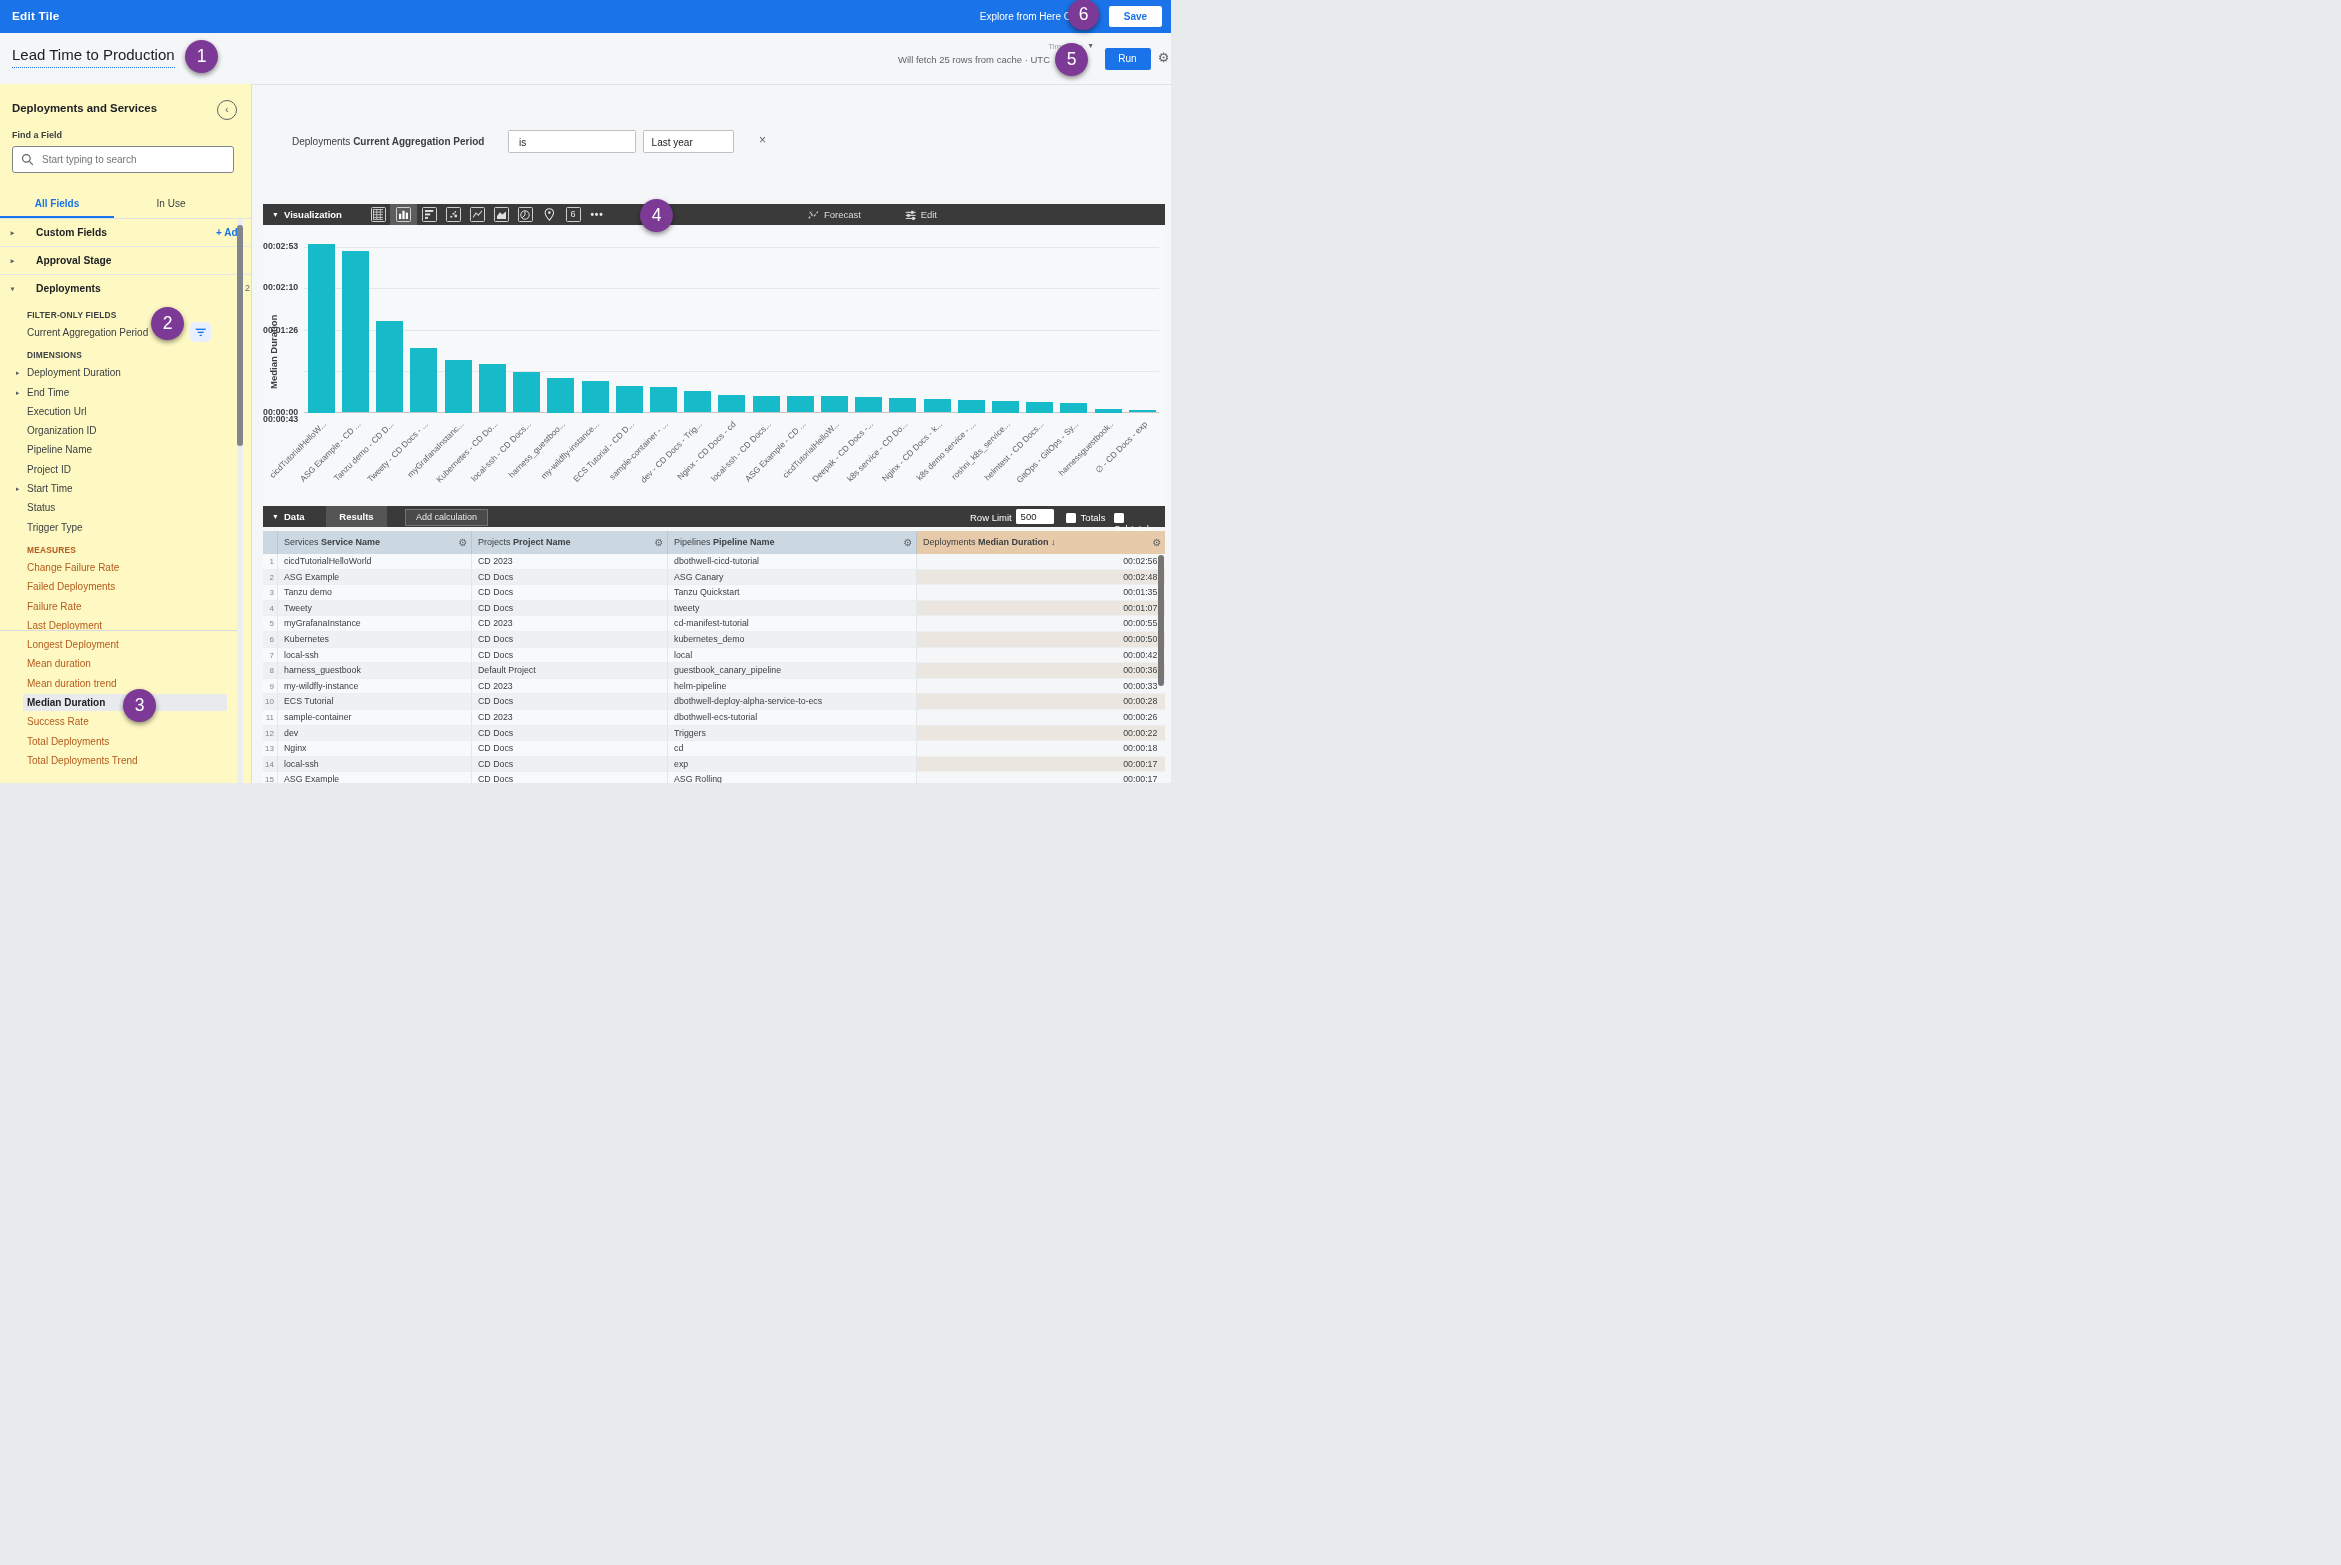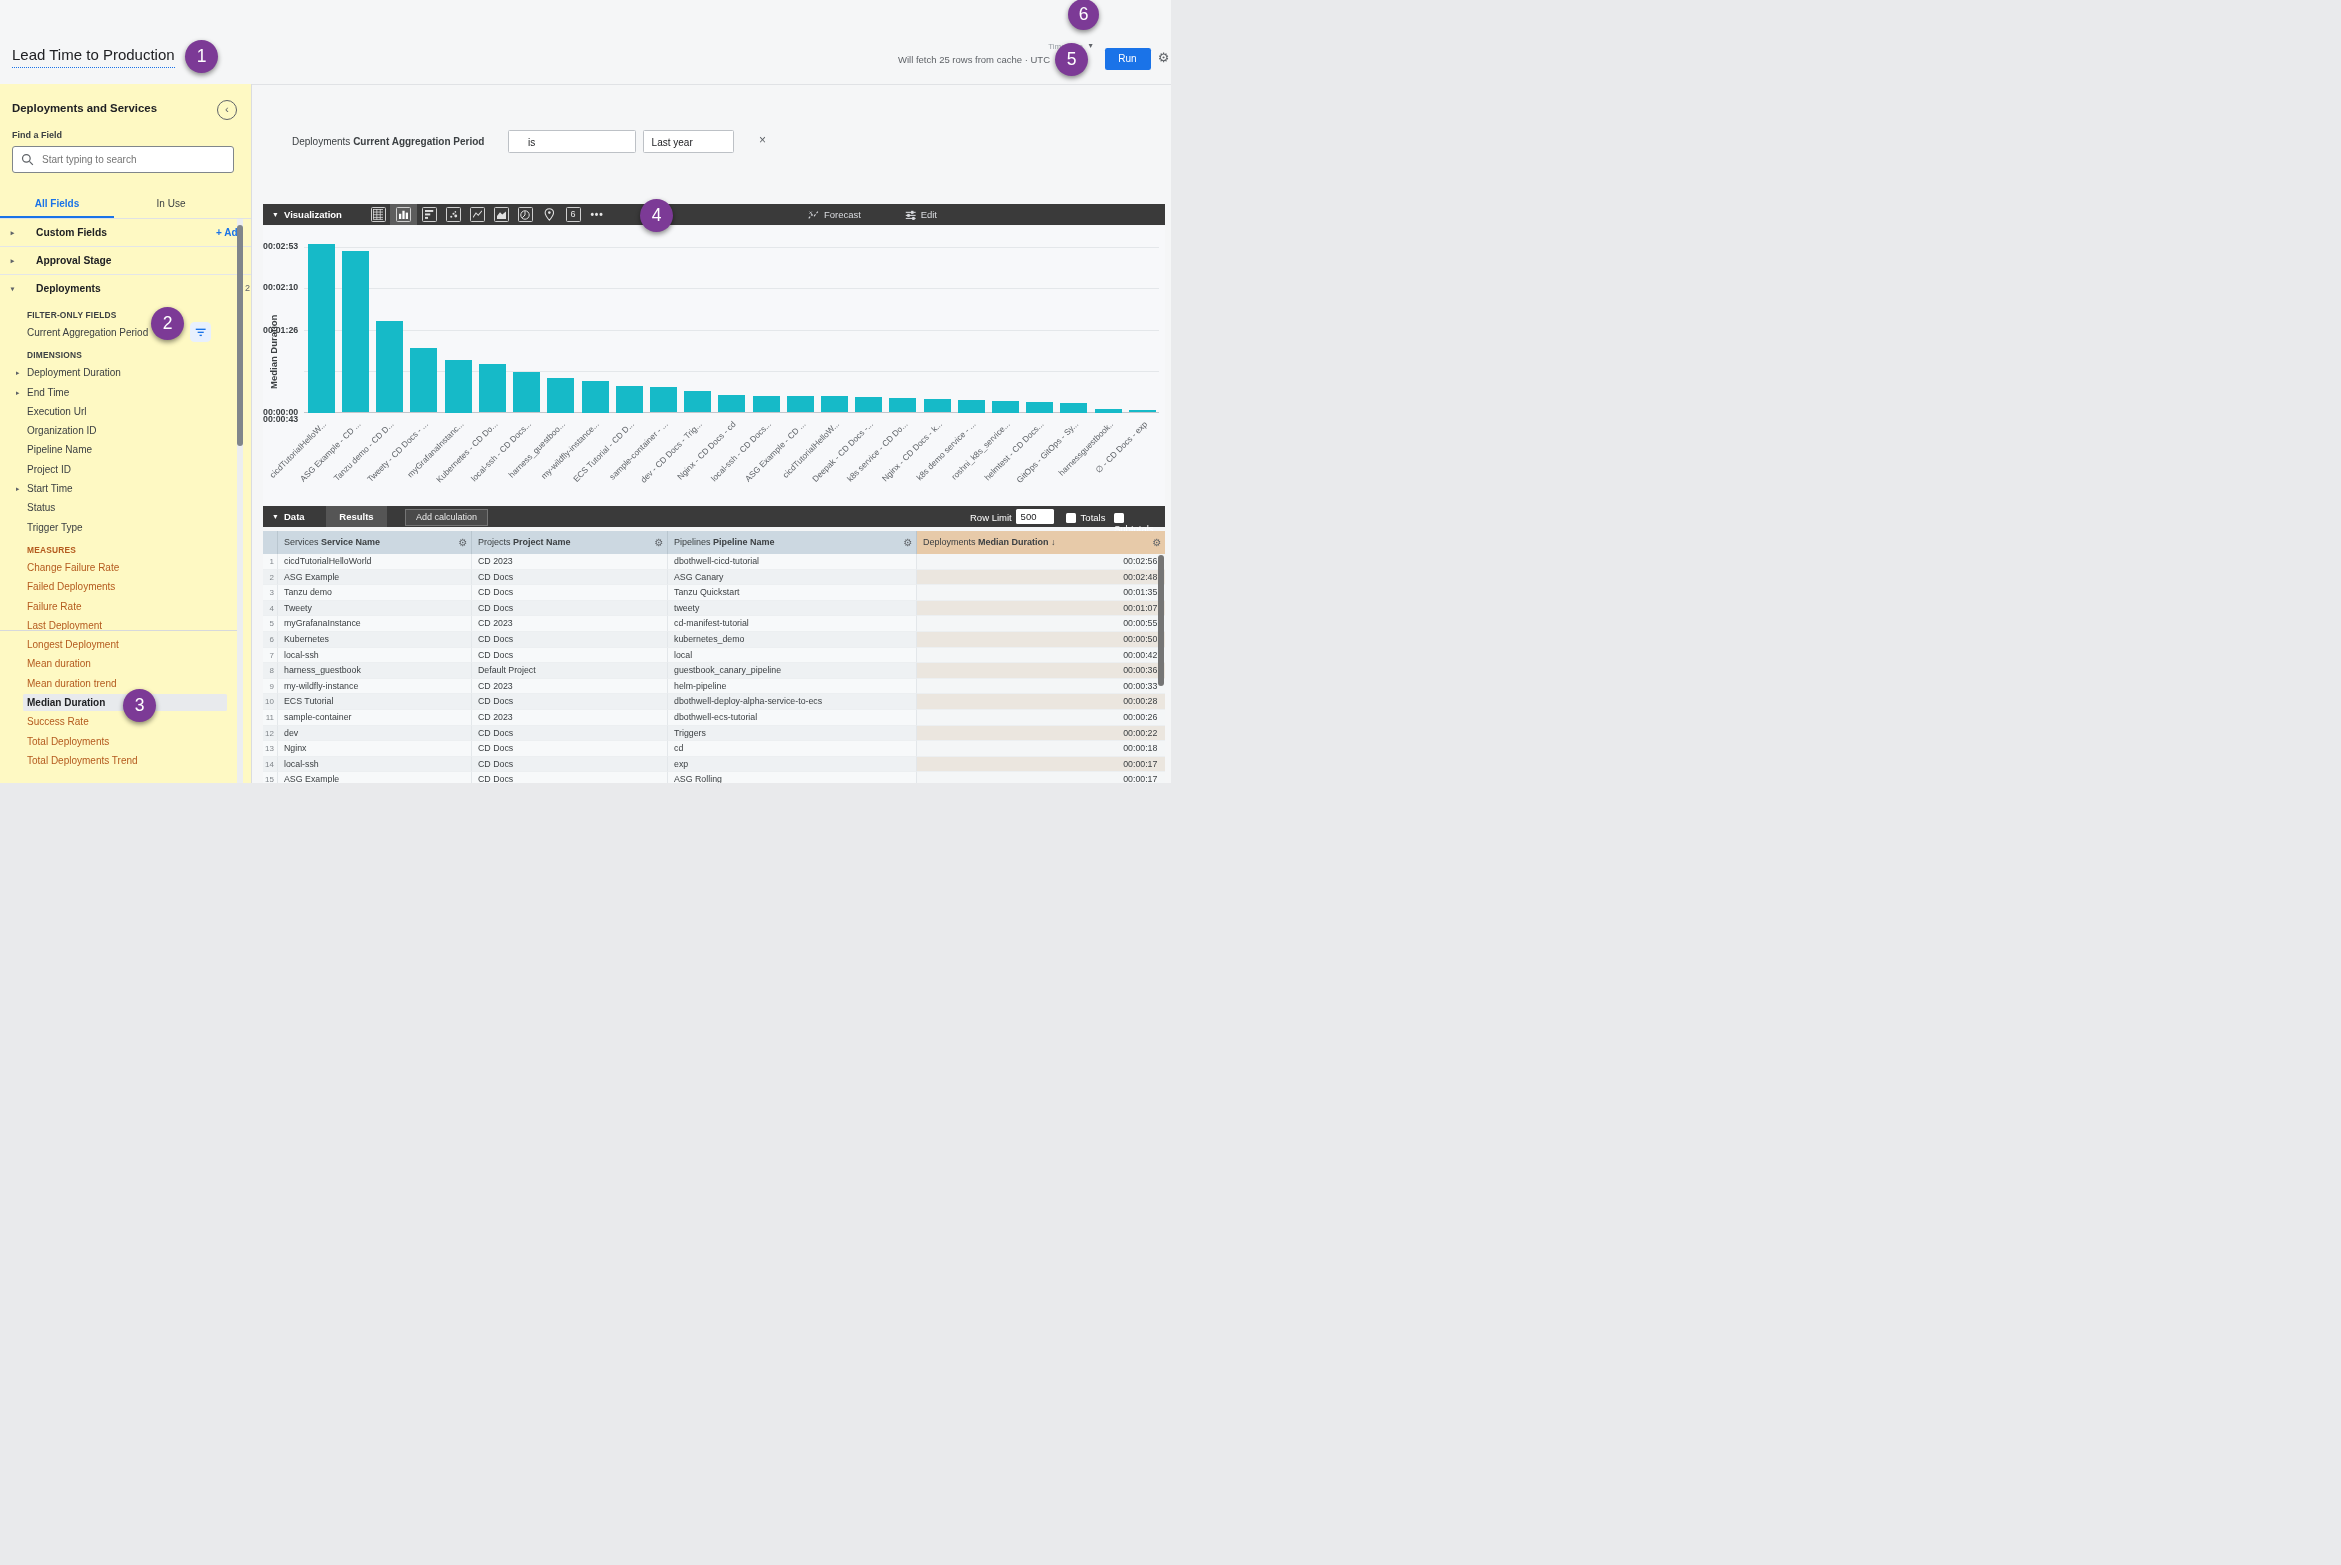--- a/index.html
+++ b/index.html
@@ -80,21 +80,21 @@
 
   
   .filters-header{top:13.7px;height:23px;}
   .filters-header .dh-caret{top:7.6px;}
   .filters-header .dh-title{top:6px;}
   .cb{display:inline-block;width:10px;height:10px;background:#fff;border-radius:1.5px;vertical-align:middle;cursor:pointer;}
   .custom-filter{position:absolute;left:846px;top:6px;font-size:9.5px;color:#fff;}
   .custom-filter .cb{margin-right:5.3px;}
   .filter-row-label{position:absolute;left:29px;top:52px;font-size:10px;color:#3c4043;}
   .op-box{position:absolute;left:245px;top:46px;width:128px;height:23px;background:#fff;border:0.8px solid #bdc1c6;border-radius:1.5px;
-          font-size:10px;color:#202124;line-height:23px;padding-left:19px;box-sizing:border-box;cursor:pointer;}
+          font-size:10px;color:#202124;line-height:23px;padding-left:10px;box-sizing:border-box;cursor:pointer;}
   .val-box{position:absolute;left:380px;top:46px;width:91px;height:23px;background:#fff;border:0.8px solid #bdc1c6;border-radius:1.5px;
            font-size:10px;color:#202124;line-height:23px;padding-left:7.6px;box-sizing:border-box;cursor:pointer;}
   .filter-x{position:absolute;left:496px;top:49px;font-size:12px;color:#5f6368;cursor:pointer;}
 
   
   .viz-header{top:120px;height:21px;}
   .viz-header .dh-caret{top:6.8px;}
   .viz-header .dh-title{top:5.3px;}
   .viz-icons{position:absolute;left:103px;top:120px;height:21px;display:flex;align-items:center;}
   .viz-tile{width:24px;height:21px;display:flex;align-items:center;justify-content:center;cursor:pointer;}
@@ -149,20 +149,26 @@
   .tr.even .td{background:#eef1f3;}
   .tr.odd .td.dur{background:#f4f6f7;}
   .tr.even .td.dur{background:#ebe6df;}
   .tbl-thumb{position:absolute;right:1.5px;top:24px;width:5.3px;height:131px;background:#757575;border-radius:3px;}
 </style>
 </head>
 <body>
 
 <div class="screen">
 
+  <div class="topbar">
+    <div class="app-title">Edit Tile</div>
+    <div class="explore">Explore from Here</div>
+    <div class="cancel">Cancel</div>
+    <div class="save-btn">Save</div>
+  </div>
 
   <div class="toolbar">
     <div class="tile-title">Lead Time to Production</div>
     <div class="fetch-info">Will fetch 25 rows from cache · UTC</div>
     <div class="tz-label">Timezone</div>
     <div class="tz-chev">▼</div>
     <div class="run-btn">Run</div>
     <div class="gear">⚙</div>
   </div>
 

